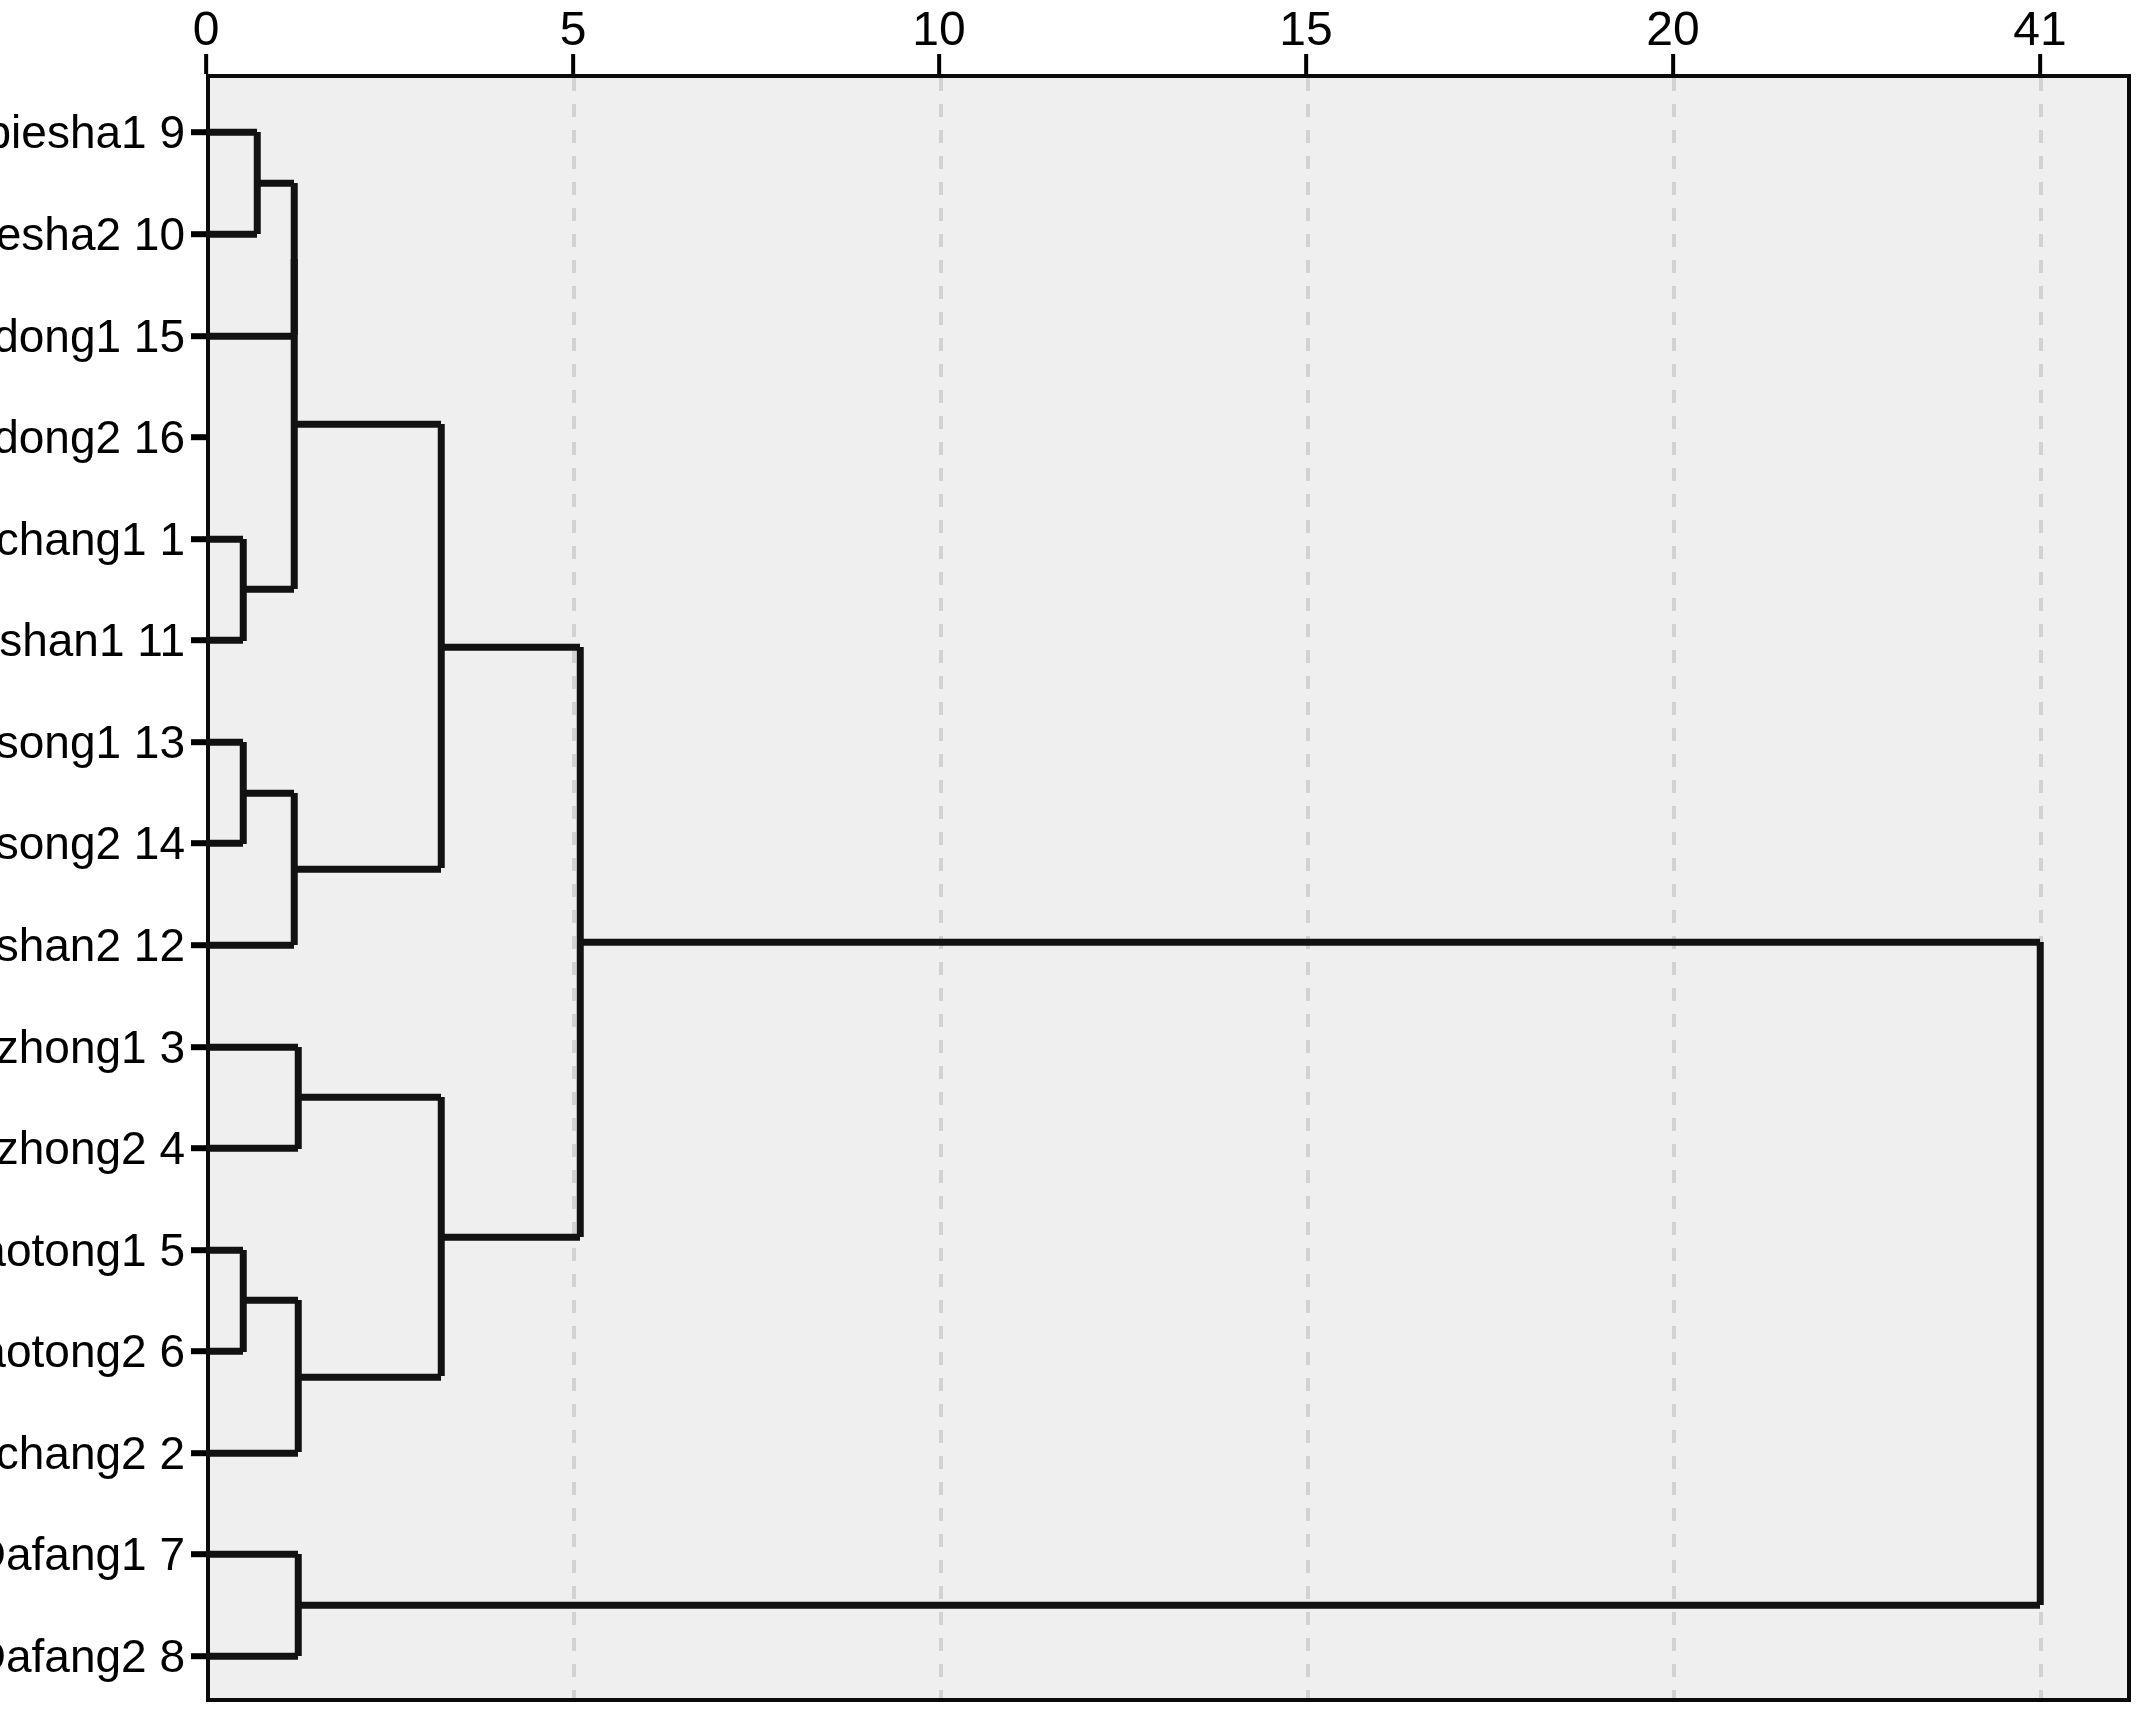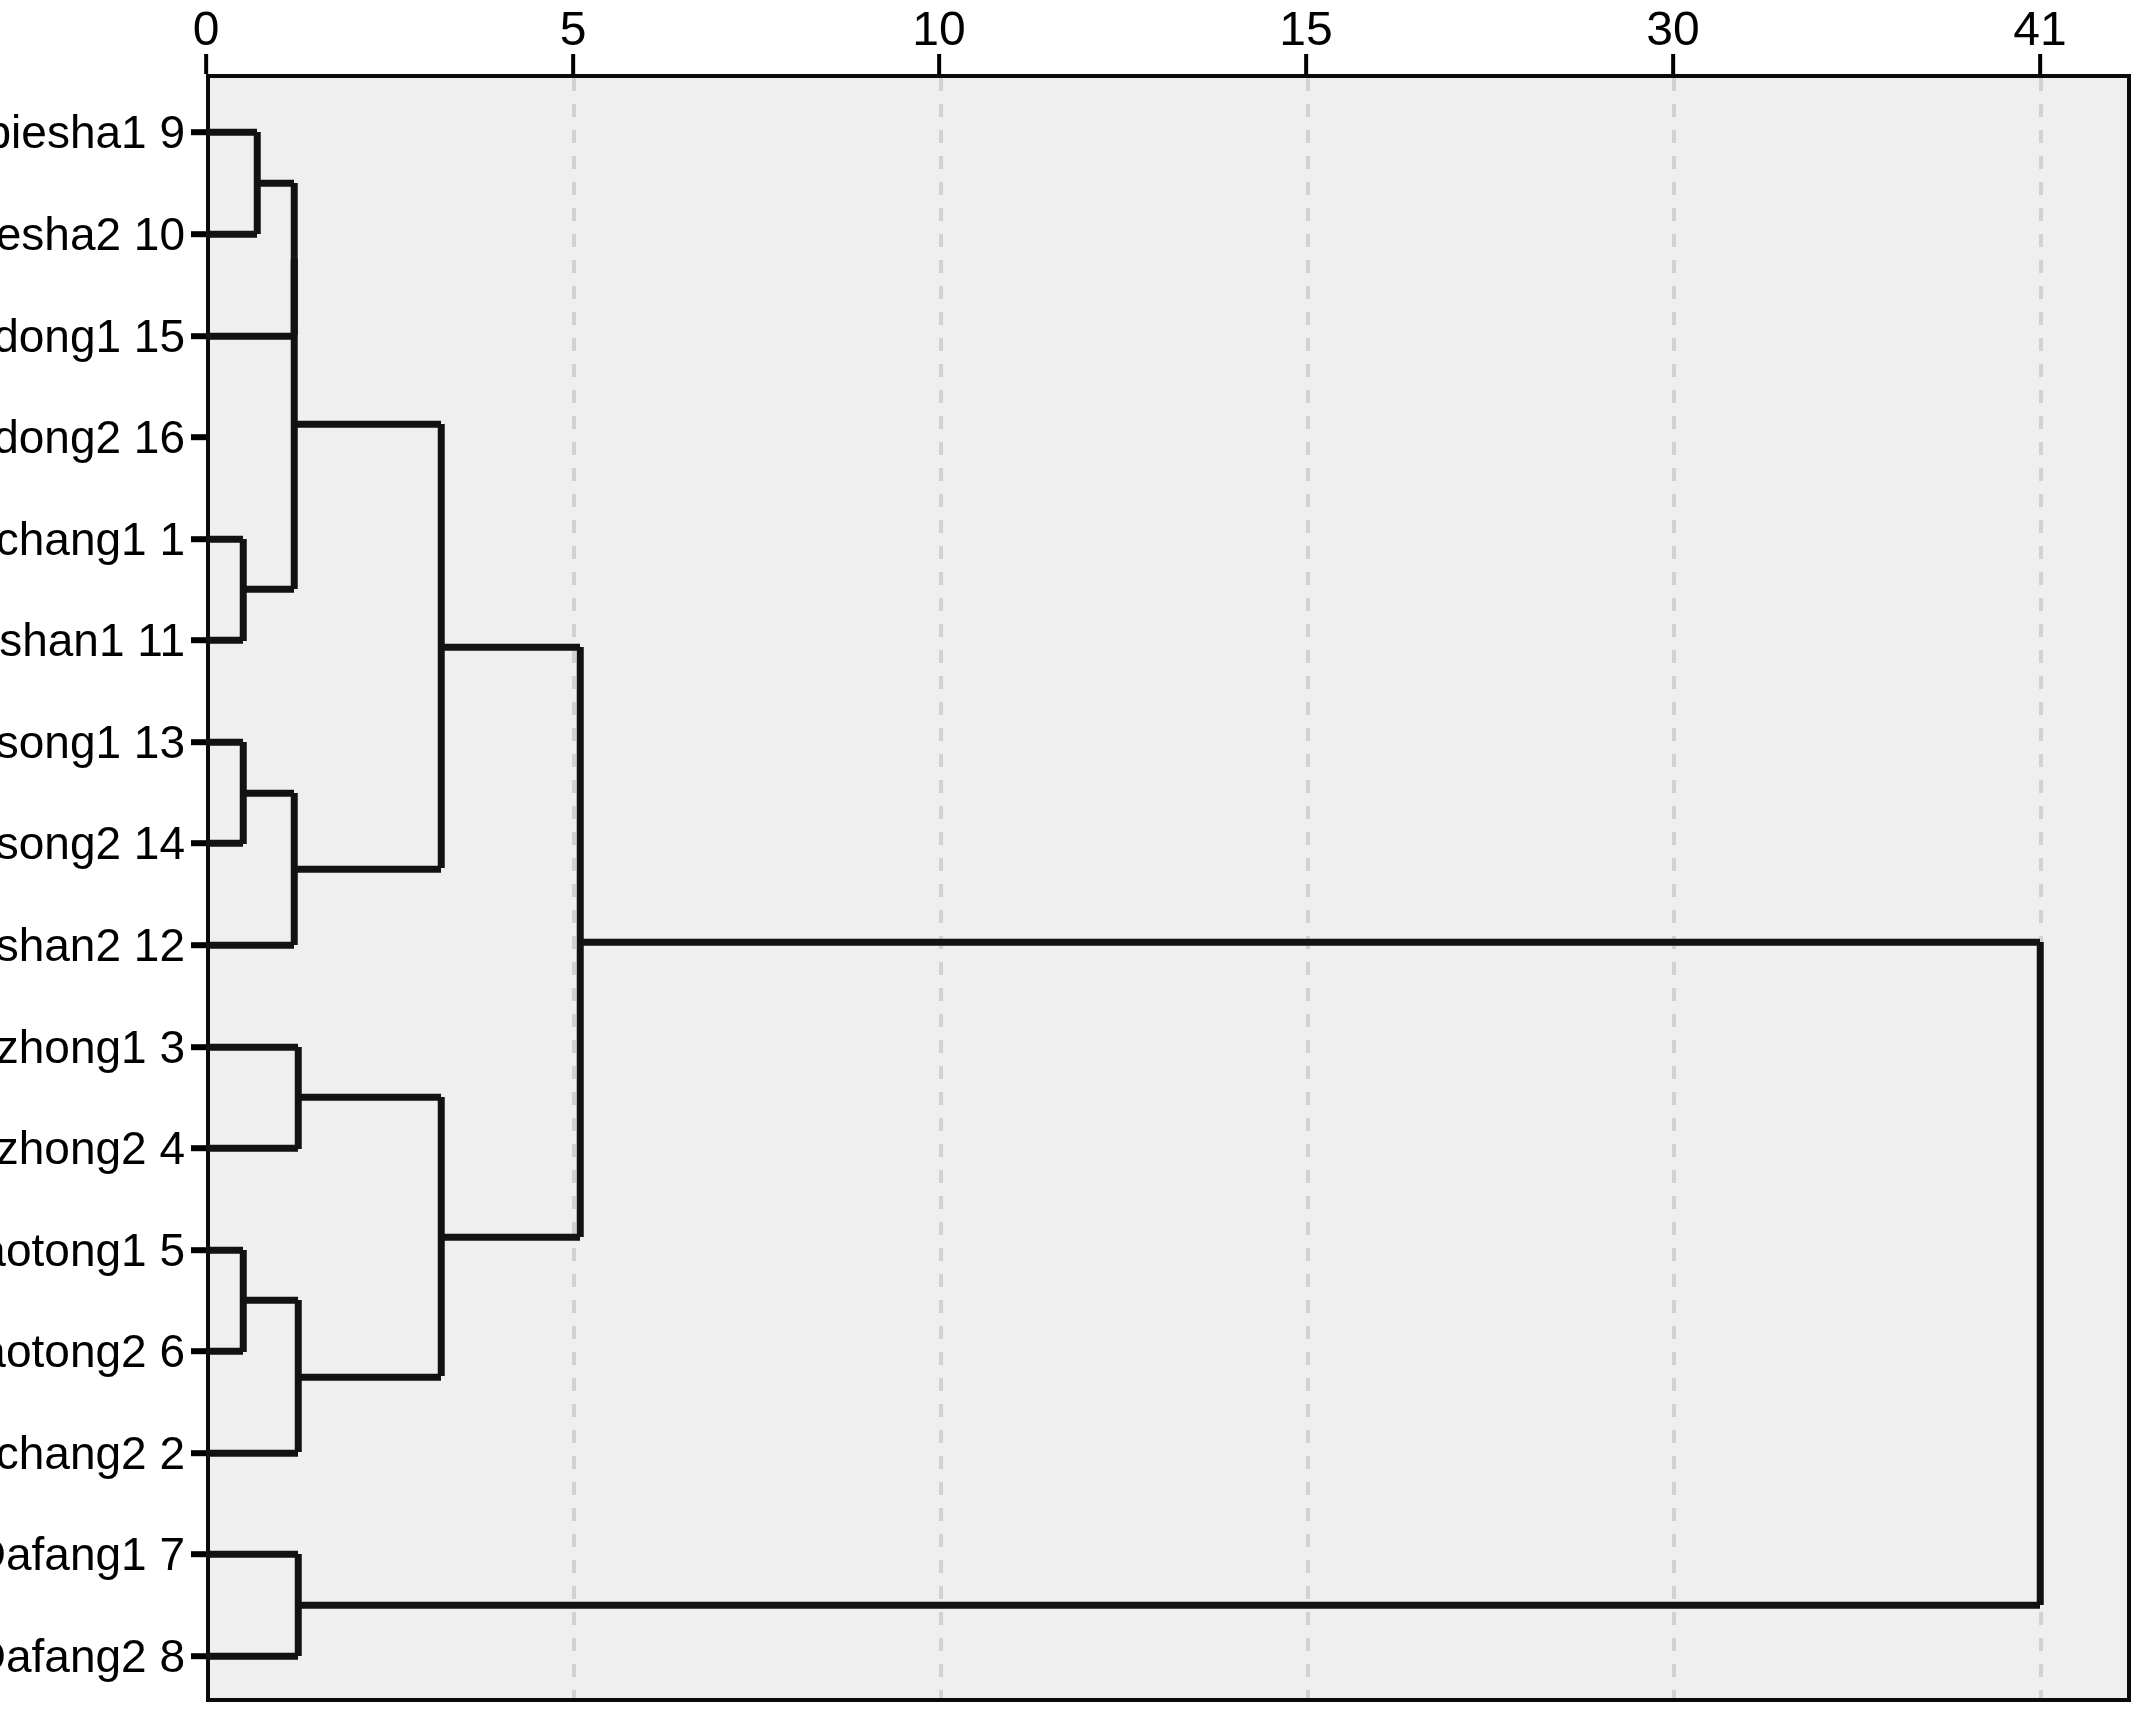--- a/index.html
+++ b/index.html
@@ -24,21 +24,21 @@
 </head>
 <body>
 
 <div id="root">
 
   <div id="axis-labels">
       <div class="tick-label" style="left: 206px; top: 4.6px;">0</div>
       <div class="tick-label" style="left: 573px; top: 4.6px;">5</div>
       <div class="tick-label" style="left: 939px; top: 4.6px;">10</div>
       <div class="tick-label" style="left: 1306px; top: 4.6px;">15</div>
-      <div class="tick-label" style="left: 1673px; top: 4.6px;">30</div>
+      <div class="tick-label" style="left: 1673px; top: 4.6px;">20</div>
       <div class="tick-label" style="left: 2040px; top: 4.6px;">41</div>
     </div>
   <div id="tick-marks">
       <div class="tick-mark" style="left: 206px; top: 54px;"></div>
       <div class="tick-mark" style="left: 573px; top: 54px;"></div>
       <div class="tick-mark" style="left: 939px; top: 54px;"></div>
       <div class="tick-mark" style="left: 1306px; top: 54px;"></div>
       <div class="tick-mark" style="left: 1673px; top: 54px;"></div>
       <div class="tick-mark" style="left: 2040px; top: 54px;"></div>
     </div>

